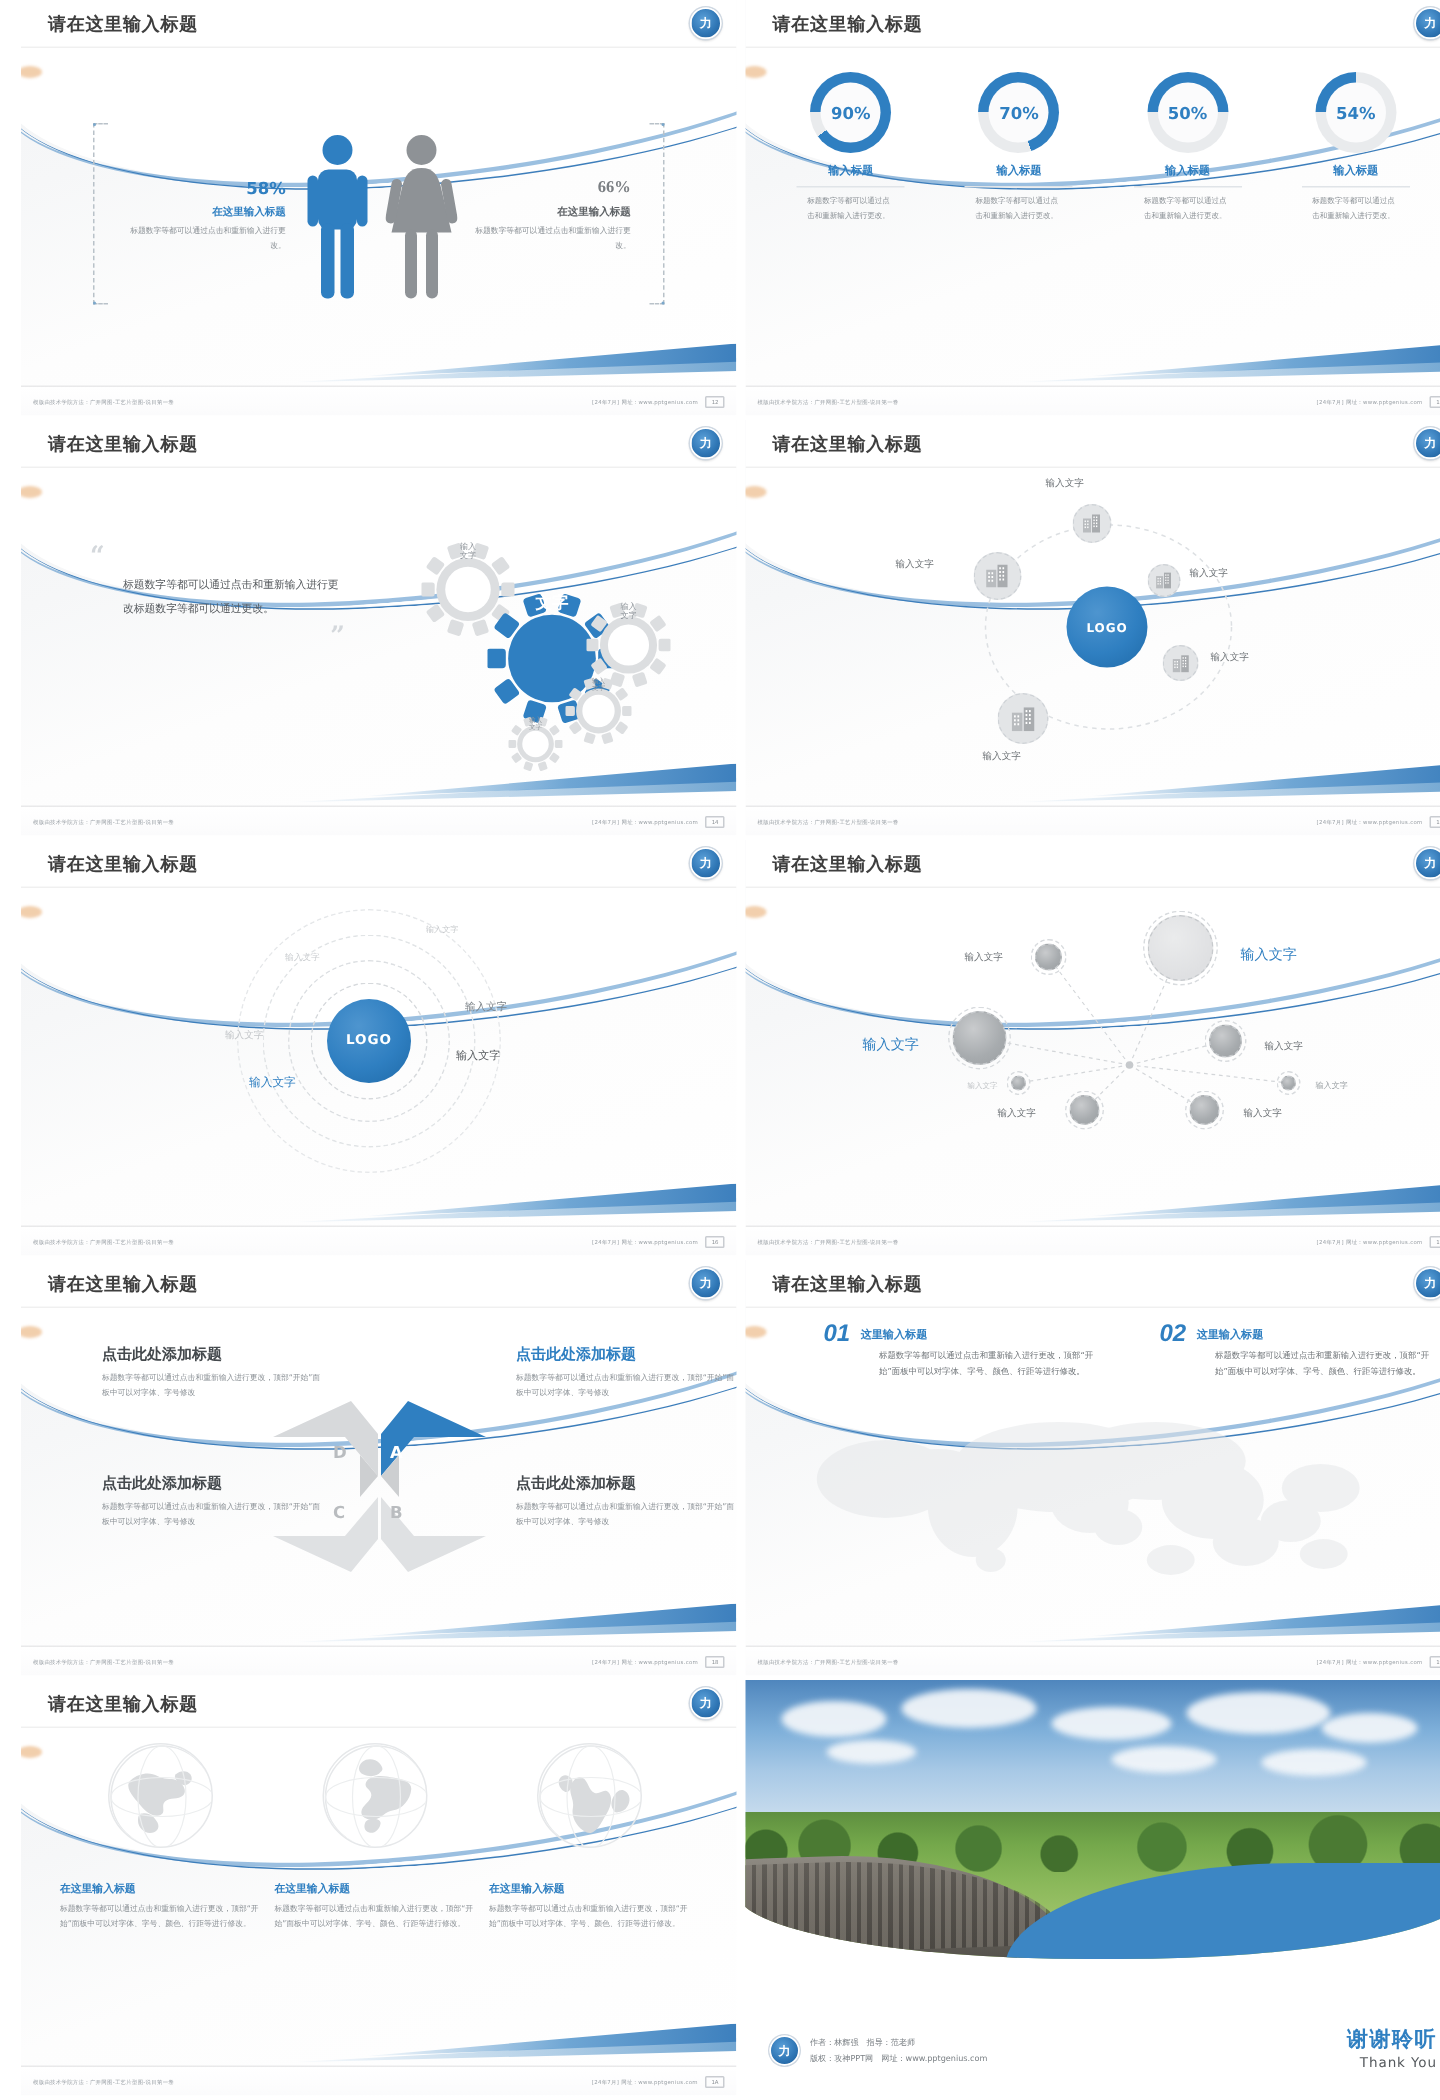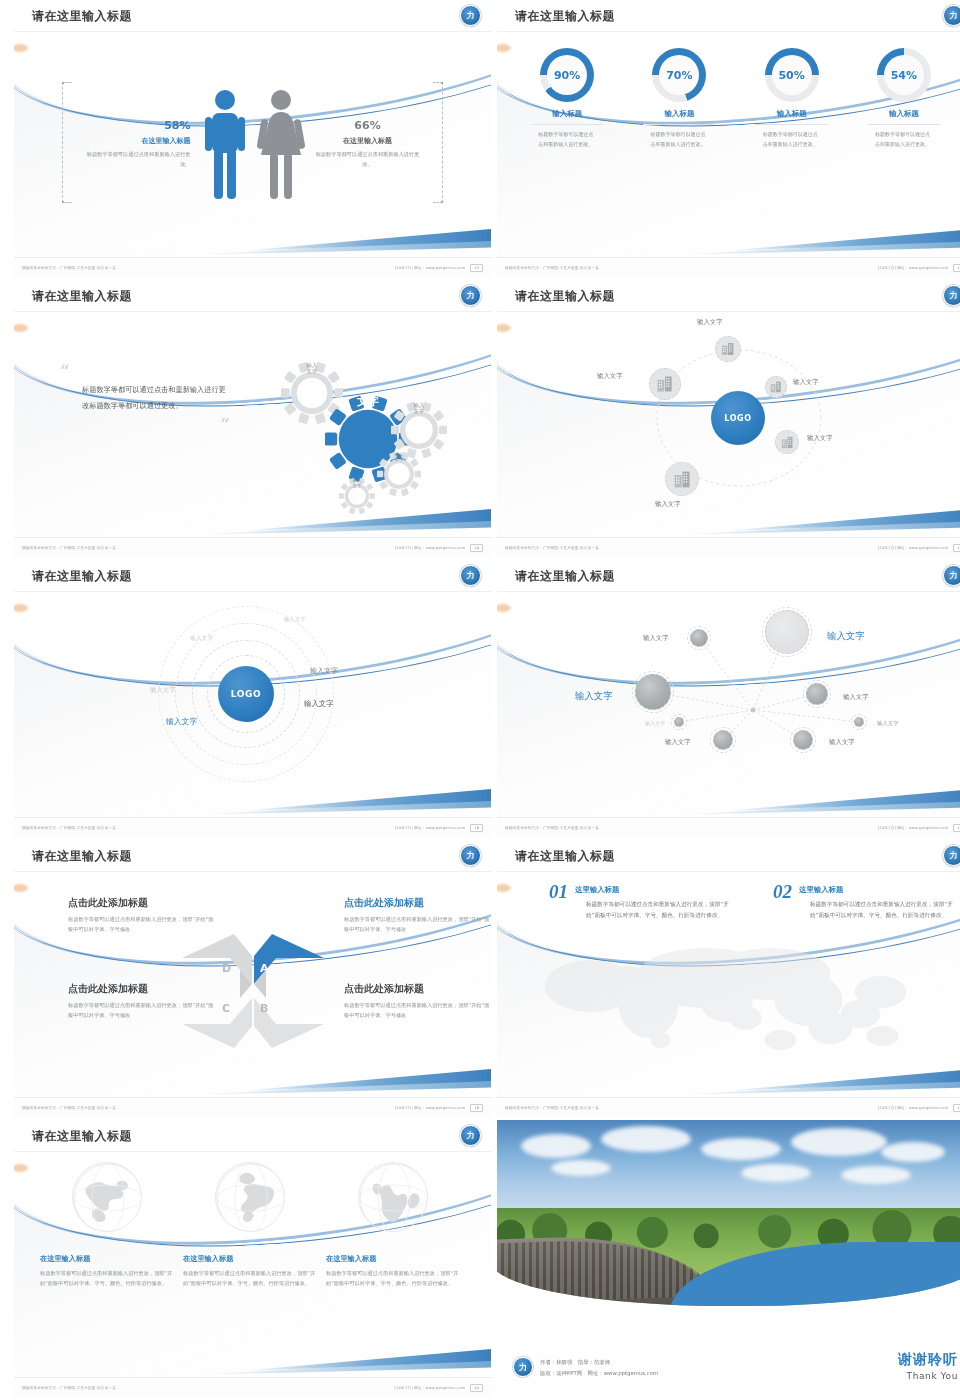--- a/index.html
+++ b/index.html
@@ -115,21 +115,21 @@
     font-size:3.6px; padding:1px 3px; border-radius:1px;
     min-width:10px; text-align:center;
   }
 
   .body { position:absolute; left:0; right:0; top:34px; bottom:22px; z-index:3; }
 
   
   .s1-wrap{ position:absolute; inset:0; display:flex; align-items:center; justify-content:center; gap:0; }
   .s1-col{ width:112px; }
   .s1-col.l{ text-align:right; padding-right:6px;}
-  .s1-col.r{ text-align:center; padding-left:6px;}
+  .s1-col.r{ text-align:right; padding-left:6px;font-family:Liberation Serif, serif;}
   .s1-pct{ font-size:11px; font-weight:700; line-height:1; }
   .s1-pct.b{ color:#2f7fc1; } .s1-pct.g{ color:#7b7f83; }
   .s1-h{ font-size:7px; font-weight:700; margin-top:5px; }
   .s1-h.b{ color:#2f7fc1; } .s1-h.g{ color:#5d6165; }
   .s1-p{ font-size:5.2px; color:#8b9196; line-height:1.85; margin-top:4px; }
   .s1-fig{ width:56px; display:flex; align-items:flex-end; justify-content:center; }
   .dashbr{ position:absolute; top:48px; bottom:52px; width:10px; border:1px dashed #b9c2c9; }
   .dashbr.l{ left:48px; border-right:0; }
   .dashbr.r{ right:48px; border-left:0; }
   .dashbr::before,.dashbr::after{ content:""; position:absolute; width:2px;height:2px;border-radius:50%;background:#7aa7cb;}
@@ -184,22 +184,22 @@
   .s7-h{ font-size:10px; font-weight:700; color:#44494d; }
   .s7-h.b{ color:#2f7fc1; }
   .s7-p{ font-size:5.2px;color:#8b9196;line-height:1.95;margin-top:4px; }
   .xwrap{ position:absolute; left:164px; top:52px; width:150px; height:130px; }
   .xlet{ position:absolute; font-size:11px; font-weight:700; }
 
   
   .map{ position:absolute; left:30px; right:20px; top:52px; height:150px;
     opacity:.5; }
   .s8-col{ position:absolute; width:185px; top:8px; }
-  .s8-num{ font-size:19px;font-weight:700;color:#2f7fc1;font-style:italic;
-    font-family:Liberation Serif, serif; line-height:1; float:left; margin-right:7px;}
+  .s8-num{ font-size:16px;font-weight:700;color:#2f7fc1;font-style:italic;
+    font-family:Liberation Sans, sans-serif; line-height:1; float:left; margin-right:7px;}
   .s8-h{ font-size:7.4px;font-weight:700;color:#2f7fc1;padding-top:3px; }
   .s8-p{ font-size:5.6px;color:#6e7377;line-height:2.0;margin-top:4px; clear:none; padding-left:37px;}
 
   
   .g-col{ position:absolute; width:133px; top:8px; }
   .globe{ width:70px;height:70px;border-radius:50%;border:1px solid #e6e8ea;
     margin:0 auto; position:relative; overflow:hidden; }
   .g-h{ font-size:7.2px;font-weight:700;color:#2f7fc1;margin-top:22px; }
   .g-p{ font-size:5.2px;color:#8b9196;line-height:1.95;margin-top:4px; }
 

